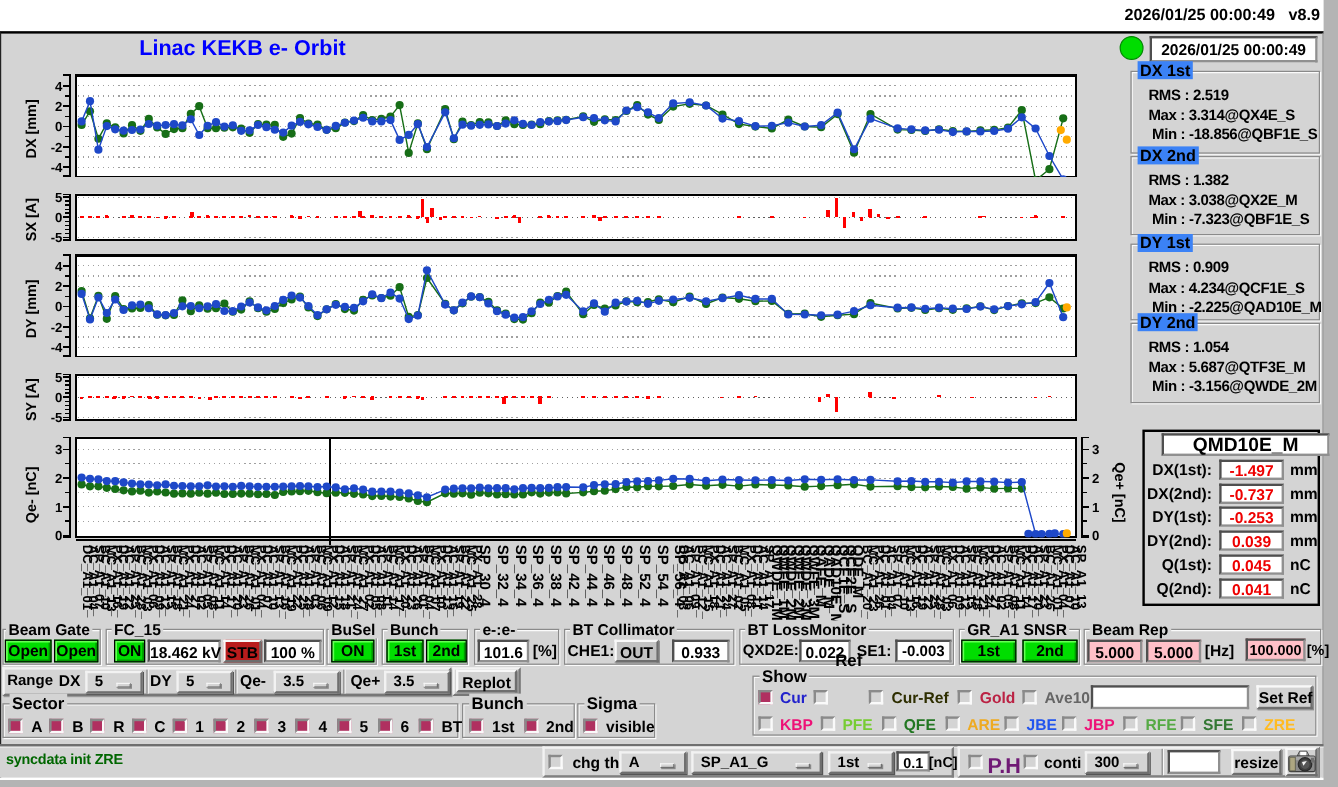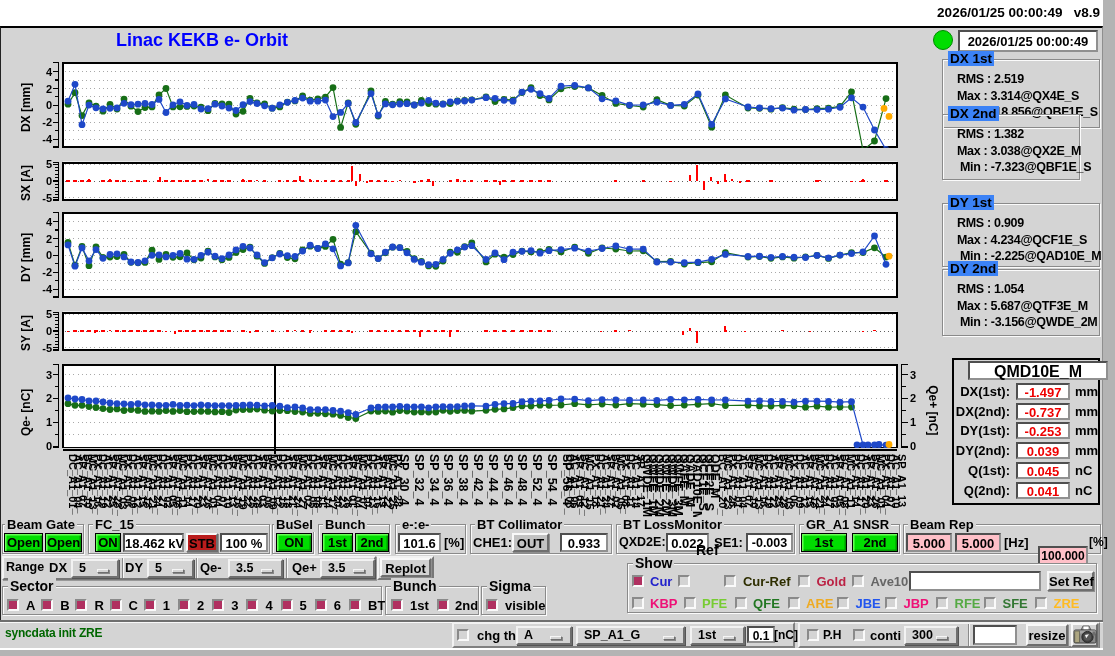--- a/index.html
+++ b/index.html
@@ -1113,21 +1113,21 @@
 <text x="887.3" y="454.0" font-family="Liberation Sans, sans-serif" font-size="11px" font-weight="bold" fill="#000" text-anchor="start" transform="rotate(90 887.3000000000008 454)">DC_A1_07_</text>
 <text x="892.4" y="454.0" font-family="Liberation Sans, sans-serif" font-size="11px" font-weight="bold" fill="#000" text-anchor="start" transform="rotate(90 892.4000000000008 454)">AC_A1_10</text>
 <text x="897.5" y="454.0" font-family="Liberation Sans, sans-serif" font-size="11px" font-weight="bold" fill="#000" text-anchor="start" transform="rotate(90 897.5000000000008 454)">SP_A1_13</text>
   </svg>
 <div class="grp" style="left:942px;top:59px;width:158px;height:69px">
 <div class="glab">DX 1st</div>
 <div class="lab" style="left:14px;top:12px;font-size:12.5px;letter-spacing:-0.3px">RMS : 2.519</div>
 <div class="lab" style="left:14px;top:28.5px;font-size:12.5px;letter-spacing:-0.3px">Max : 3.314@QX4E_S</div>
 <div class="lab" style="left:17px;top:45.0px;font-size:12.5px;letter-spacing:-0.3px">Min : -18.856@QBF1E_S</div>
 </div>
-<div class="grp" style="left:942px;top:114px;width:138px;height:66px">
+<div class="grp" style="left:942px;top:130px;width:158px;height:66px">
 <div class="glab">DX 2nd</div>
 <div class="lab" style="left:14px;top:12px;font-size:12.5px;letter-spacing:-0.3px">RMS : 1.382</div>
 <div class="lab" style="left:14px;top:28.5px;font-size:12.5px;letter-spacing:-0.3px">Max : 3.038@QX2E_M</div>
 <div class="lab" style="left:17px;top:45.0px;font-size:12.5px;letter-spacing:-0.3px">Min : -7.323@QBF1E_S</div>
 </div>
 <div class="grp" style="left:942px;top:203px;width:158px;height:64px">
 <div class="glab">DY 1st</div>
 <div class="lab" style="left:14px;top:12px;font-size:12.5px;letter-spacing:-0.3px">RMS : 0.909</div>
 <div class="lab" style="left:14px;top:28.5px;font-size:12.5px;letter-spacing:-0.3px">Max : 4.234@QCF1E_S</div>
 <div class="lab" style="left:17px;top:45.0px;font-size:12.5px;letter-spacing:-0.3px">Min : -2.225@QAD10E_M</div>
@@ -1193,21 +1193,21 @@
 <div class="ent" style="left:746px;top:533px;width:47px;height:19px;line-height:17px;font-size:12.5px">-0.003</div>
 <div class="grp" style="left:799px;top:524px;width:101px;height:30px"></div>
 <div class="lab" style="left:804px;top:517px;background:#d4d4d4;padding:0 2px">GR_A1 SNSR</div>
 <div class="gbtn" style="left:801px;top:533px;width:46px;height:19px;line-height:17px">1st</div>
 <div class="gbtn" style="left:852px;top:533px;width:46px;height:19px;line-height:17px">2nd</div>
 <div class="grp" style="left:903px;top:524px;width:198px;height:30px"></div>
 <div class="lab" style="left:908px;top:517px;background:#d4d4d4;padding:0 2px">Beam Rep</div>
 <div class="ent pink" style="left:906px;top:533px;width:46px;height:19px;line-height:17px;font-size:13px">5.000</div>
 <div class="ent pink" style="left:955px;top:533px;width:46px;height:19px;line-height:17px;font-size:13px">5.000</div>
 <div class="lab" style="left:1004px;top:535px;font-size:13px">[Hz]</div>
-<div class="ent pink" style="left:1038px;top:546px;width:50px;height:19px;line-height:17px;font-size:12px">100.000</div>
+<div class="ent pink" style="left:1038px;top:532px;width:50px;height:19px;line-height:17px;font-size:12px">100.000</div>
 <div class="lab" style="left:1089px;top:535px;font-size:12px">[%]</div>
 <div style="position:absolute;left:2px;top:556px;width:374px;height:24px;border:2px solid;border-color:#f2f2f2 #777 #777 #f2f2f2;box-shadow:1px 1px 0 #999"></div>
 <div class="lab" style="left:6px;top:560px;font-size:12.5px">Range</div>
 <div class="lab" style="left:49px;top:560px">DX</div>
 <div class="dd" style="left:71px;top:559px;width:48px;height:19px;line-height:15px">5<span class="ddi"></span></div>
 <div class="sep" style="left:122px;top:558px;height:20px"></div>
 <div class="lab" style="left:125px;top:560px">DY</div>
 <div class="dd" style="left:147px;top:559px;width:47px;height:19px;line-height:15px">5<span class="ddi"></span></div>
 <div class="sep" style="left:196px;top:558px;height:20px"></div>
 <div class="lab" style="left:200px;top:560px">Qe-</div>
@@ -1289,21 +1289,21 @@
 <div style="position:absolute;left:452px;top:622px;width:343px;height:26px;border:2px solid;border-color:#f2f2f2 #808080 #808080 #f2f2f2"></div>
 <div class="cb" style="left:457px;top:629px"></div>
 <div class="lab" style="left:477px;top:628px;color:#000;font-size:13px">chg th</div>
 <div class="dd" style="left:516px;top:626px;width:56px;height:19px;line-height:15px">A<span class="ddi"></span></div>
 <div class="dd" style="left:576px;top:626px;width:109px;height:19px;line-height:15px">SP_A1_G<span class="ddi"></span></div>
 <div class="dd" style="left:690px;top:626px;width:55px;height:19px;line-height:15px">1st<span class="ddi"></span></div>
 <div class="ent" style="left:747px;top:626px;width:28px;height:17px;line-height:17px;font-size:12px">0.1</div>
 <div class="lab" style="left:774px;top:628px;color:#000;font-size:12px">[nC]</div>
 <div style="position:absolute;left:798px;top:622px;width:302px;height:26px;border:2px solid;border-color:#f2f2f2 #808080 #808080 #f2f2f2"></div>
 <div class="cb" style="left:807px;top:629px"></div>
-<div class="lab" style="left:823px;top:628px;color:#000000;font-size:12px">P.H</div>
+<div class="lab" style="left:823px;top:628px;color:#701a75;font-size:18px">P.H</div>
 <div class="cb" style="left:853px;top:629px"></div>
 <div class="lab" style="left:870px;top:628px;color:#000;font-size:13px">conti</div>
 <div class="dd" style="left:904px;top:626px;width:54px;height:19px;line-height:15px">300<span class="ddi"></span></div>
 <div class="sep" style="left:968px;top:624px;height:22px"></div>
 <div class="ent" style="left:973px;top:625px;width:44px;height:20px"></div>
 <div class="btn" style="left:1026px;top:624px;width:42px;height:22px;line-height:20px;font-size:13px">resize</div>
 <div class="btn" style="left:1071px;top:623px;width:27px;height:24px"></div>
 <svg style="position:absolute;left:1073px;top:624px" width="24" height="22" viewBox="0 0 24 22">
 <polygon points="8,6 10,2 16,2 18,6" fill="#9a9a9a" stroke="#4a4a4a" stroke-width="0.8"></polygon>
 <rect x="10.5" y="2.5" width="5" height="3" fill="#ffffff"></rect>

